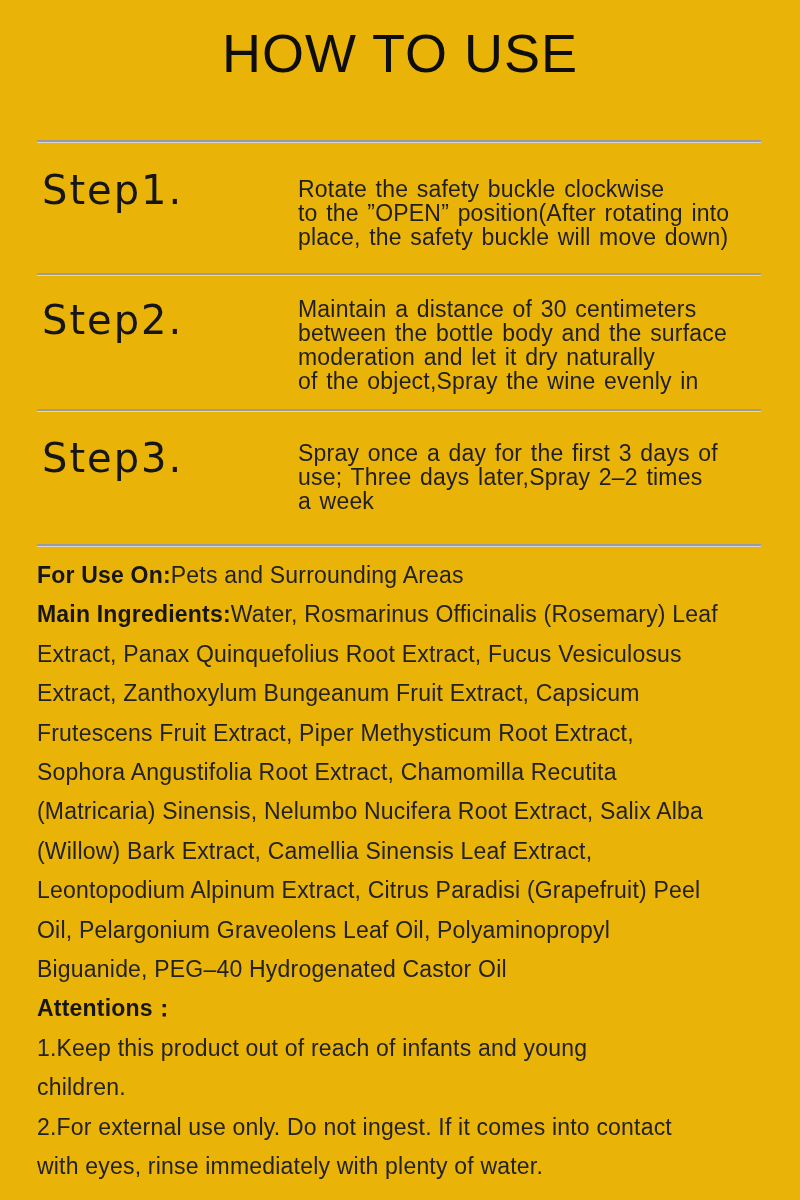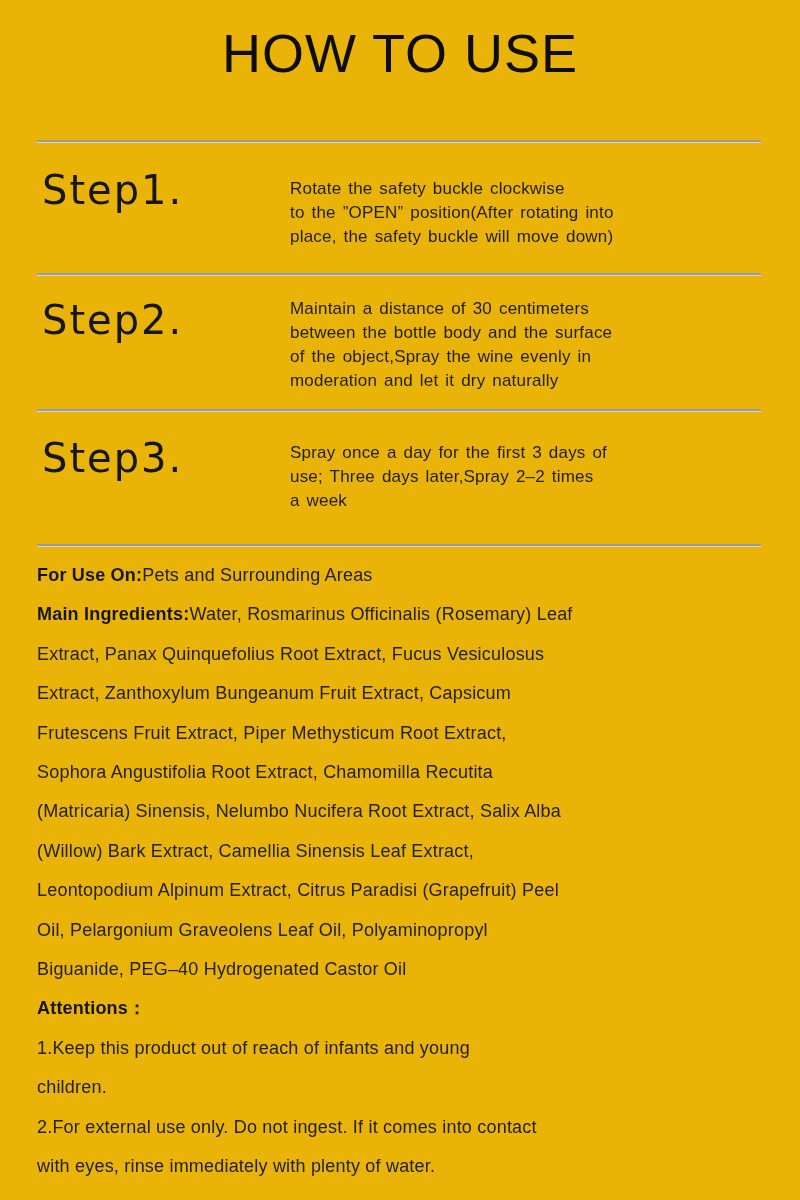--- a/index.html
+++ b/index.html
@@ -25,29 +25,29 @@
   }
   .d1 { top:140px; } .d2 { top:273px; } .d3 { top:409px; } .d4 { top:544px; }
   .step-label {
     position:absolute; left:42px;
     font-family:"DejaVu Sans", sans-serif;
     font-size:40px; font-weight:400; letter-spacing:2px;
     color:#161616; line-height:41px;
   }
   .sl1 { top:170px; } .sl2 { top:300px; } .sl3 { top:438px; }
   .step-text {
-    position:absolute; left:290px; width:475px;
-    font-size:17px; line-height:24px;
+    position:absolute; left:298px; width:475px;
+    font-size:23px; line-height:24px;
     letter-spacing:0.2px; word-spacing:2px;
     color:#1f1f1f;
   }
   .st1 { top:177px; } .st2 { top:297px; } .st3 { top:441px; }
   .info {
     position:absolute; left:37px; top:556px; width:742px;
-    font-size:18px; line-height:39.4px;
+    font-size:23px; line-height:39.4px;
     letter-spacing:0.2px;
     color:#222222;
   }
   .info .b { font-weight:700; color:#161616; }
   .t-line, .info-line { white-space:nowrap; }
 </style>
 </head>
 <body>
 
 <div class="page">
@@ -62,22 +62,22 @@
       <div class="t-line">to the ”OPEN” position(After rotating into</div>
       <div class="t-line">place, the safety buckle will move down)</div>
     </div>
 
   <div class="divider d2"></div>
 
   <div class="step-label sl2">Step2.</div>
   <div class="step-text st2">
       <div class="t-line">Maintain a distance of 30 centimeters</div>
       <div class="t-line">between the bottle body and the surface</div>
+      <div class="t-line">moderation and let it dry naturally</div>
       <div class="t-line">of the object,Spray the wine evenly in</div>
-      <div class="t-line">moderation and let it dry naturally</div>
     </div>
 
   <div class="divider d3"></div>
 
   <div class="step-label sl3">Step3.</div>
   <div class="step-text st3">
       <div class="t-line">Spray once a day for the first 3 days of</div>
       <div class="t-line">use; Three days later,Spray 2–2 times</div>
       <div class="t-line">a week</div>
     </div>

